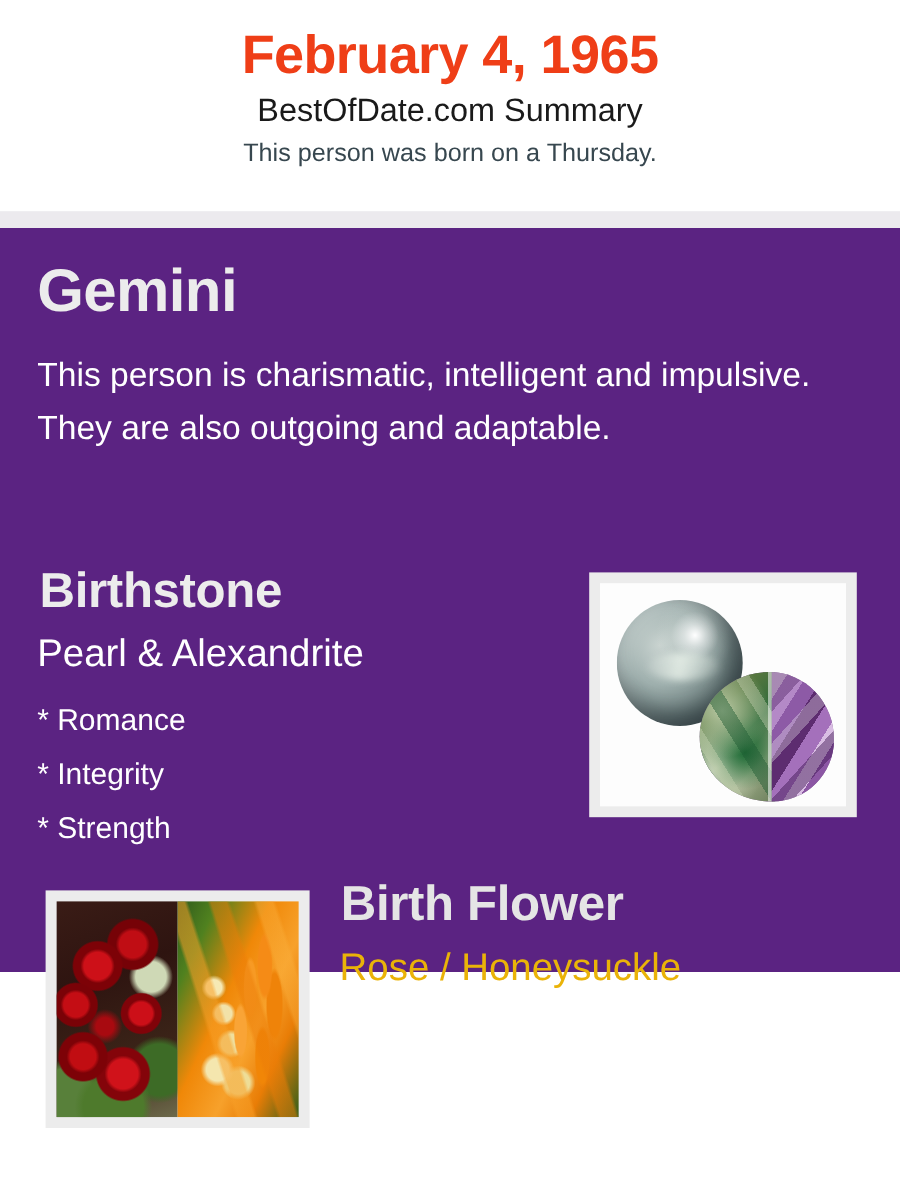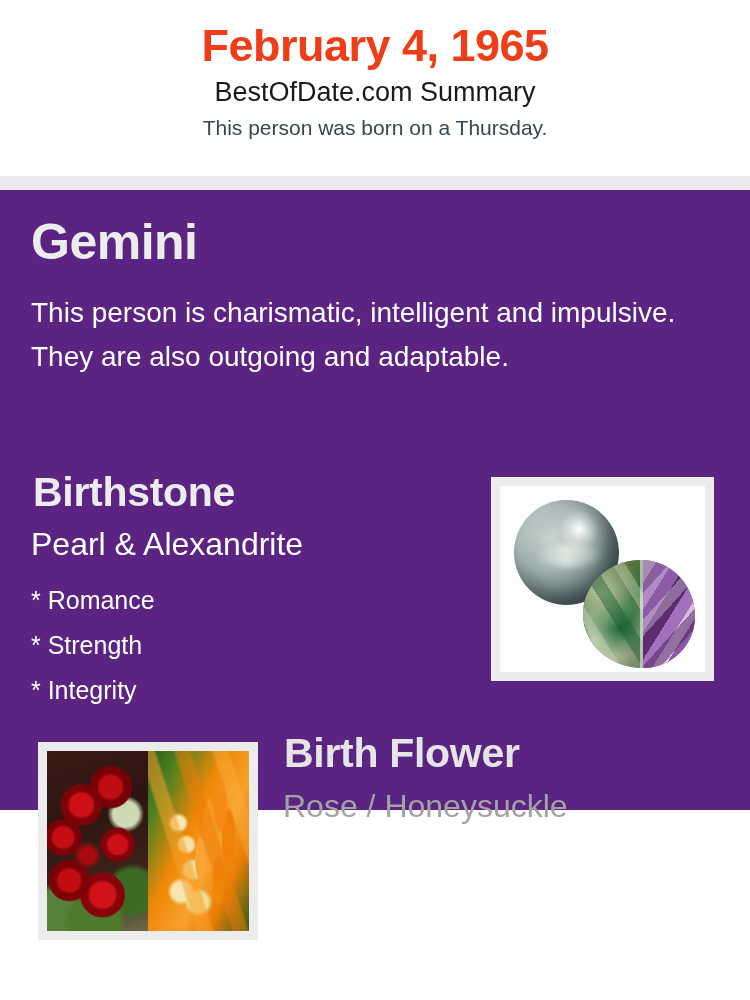--- a/index.html
+++ b/index.html
@@ -152,21 +152,21 @@
     color: #e5e5e5;
   }
   .flower-sub {
     position: absolute;
     left: 283px;
     top: 600px;
     margin: 0;
     font-size: 32px;
     font-weight: 400;
     line-height: 1;
-    color: #a3a3a3;
+    color: #eab308;
   }
   .flower-list {
     position: absolute;
     left: 283px;
     top: 655px;
     margin: 0;
     padding: 0;
     list-style: none;
   }
   .flower-list li {
@@ -355,22 +355,22 @@
 
   <div class="panel">
 
     <h2 class="sign-title">Gemini</h2>
     <p class="sign-desc">This person is charismatic, intelligent and impulsive. They are also outgoing and adaptable.</p>
 
     <h2 class="stone-title">Birthstone</h2>
     <div class="stone-sub">Pearl &amp; Alexandrite</div>
     <ul class="stone-list">
       <li>* Romance</li>
+      <li>* Integrity</li>
       <li>* Strength</li>
-      <li>* Integrity</li>
     </ul>
 
     <div class="frame stone-frame">
       <div class="frame-inner stone-canvas">
         <div class="pearl"></div>
         <div class="gem">
           <div class="gem-rough"></div>
           <div class="gem-facet"></div>
           <div class="gem-seam"></div>
         </div>

